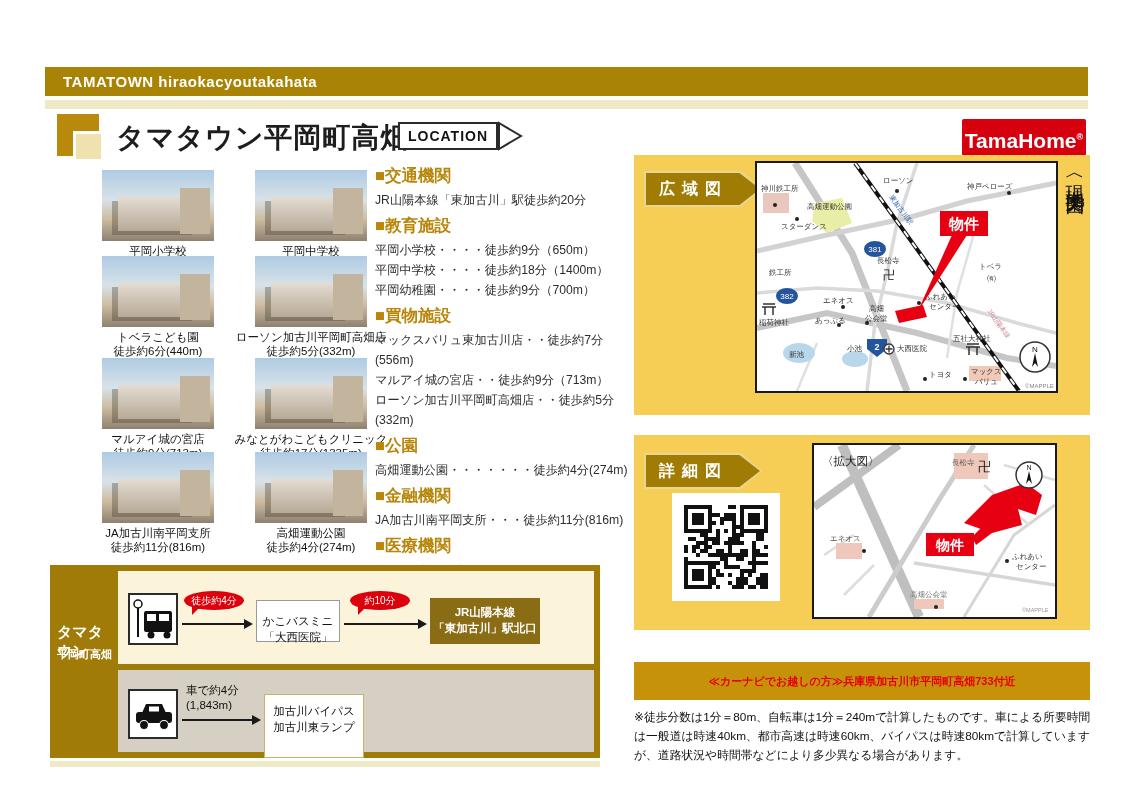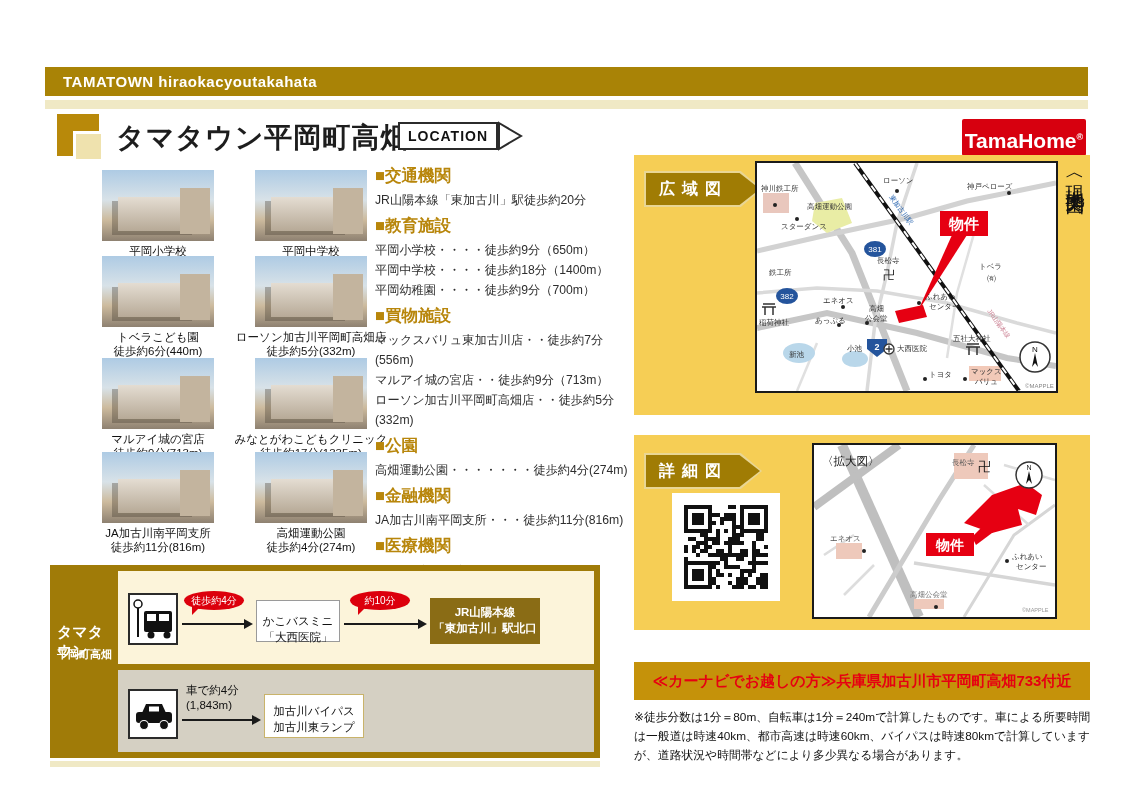--- a/index.html
+++ b/index.html
@@ -48,21 +48,21 @@
                color:#fff; font-size:16px; font-weight:bold; letter-spacing:7px;
                line-height:32px; padding-left:13px; }
   .mapbox { position:absolute; background:#fff; border:2px solid #1a1a1a; }
   .vlabel { position:absolute; writing-mode:vertical-rl; font-size:19px; color:#111; letter-spacing:3px; }
 
   .qr-wrap { position:absolute; left:38px; top:58px; width:108px; height:108px; background:#fff;
              display:flex; align-items:center; justify-content:center; }
 
   
   .carnav { position:absolute; left:634px; top:662px; width:456px; height:38px; background:#c5920a;
-            color:#e60012; font-size:15px; font-weight:bold; text-align:center; line-height:38px; }
+            color:#e60012; font-size:11px; font-weight:bold; text-align:center; line-height:38px; }
   .footnote { position:absolute; left:634px; top:708px; width:462px; font-size:11.8px; color:#111; line-height:19px; }
 
   
   .access { position:absolute; left:50px; top:565px; width:550px; height:193px; background:#a07b08; }
   .access-side { position:absolute; left:0; top:0; width:67px; height:100%; color:#fff; }
   .access-side .l1 { position:absolute; left:7px; top:58px; font-size:15px; font-weight:bold; }
   .access-side .l2 { position:absolute; left:7px; top:82px; font-size:11px; font-weight:bold; }
   .row-bus { position:absolute; left:68px; top:6px; width:476px; height:93px; background:#fcf4da; }
   .row-car { position:absolute; left:68px; top:105px; width:476px; height:82px; background:#d5d0c3; }
   .mode-label { position:absolute; font-size:12.5px; font-weight:bold; color:#111;margin-top:16px; }
@@ -537,21 +537,21 @@
           <circle cx="14" cy="34" r="4.5" fill="#111" stroke="#fff" stroke-width="1.2"></circle>
           <circle cx="34" cy="34" r="4.5" fill="#111" stroke="#fff" stroke-width="1.2"></circle>
         </svg>
       </div>
       <div class="car-note" style="left:68px; top:13px;">
         <div>車で約4分</div>
           <div>(1,843m)</div>
       </div>
       <div class="hline" style="left:64px; top:49px; width:70px;"></div>
       <div class="ahead" style="left:134px; top:45px;"></div>
-      <div class="stop-box" style="left:146px; top:24px; width:100px; height:44px; border-color:#c9b36a; padding-top:8px;">
+      <div class="stop-box" style="left:146px; top:24px; width:100px; height:64px; border-color:#c9b36a; padding-top:8px;">
         <div>加古川バイパス</div>
           <div>加古川東ランプ</div>
       </div>
     </div>
   </div>
   <div class="bstrip"></div>
 
   <div class="carnav">≪カーナビでお越しの方≫兵庫県加古川市平岡町高畑733付近</div>
   <div class="footnote">※徒歩分数は1分＝80m、自転車は1分＝240mで計算したものです。車による所要時間は一般道は時速40km、都市高速は時速60km、バイパスは時速80kmで計算していますが、道路状況や時間帯などにより多少異なる場合があります。</div>
 

